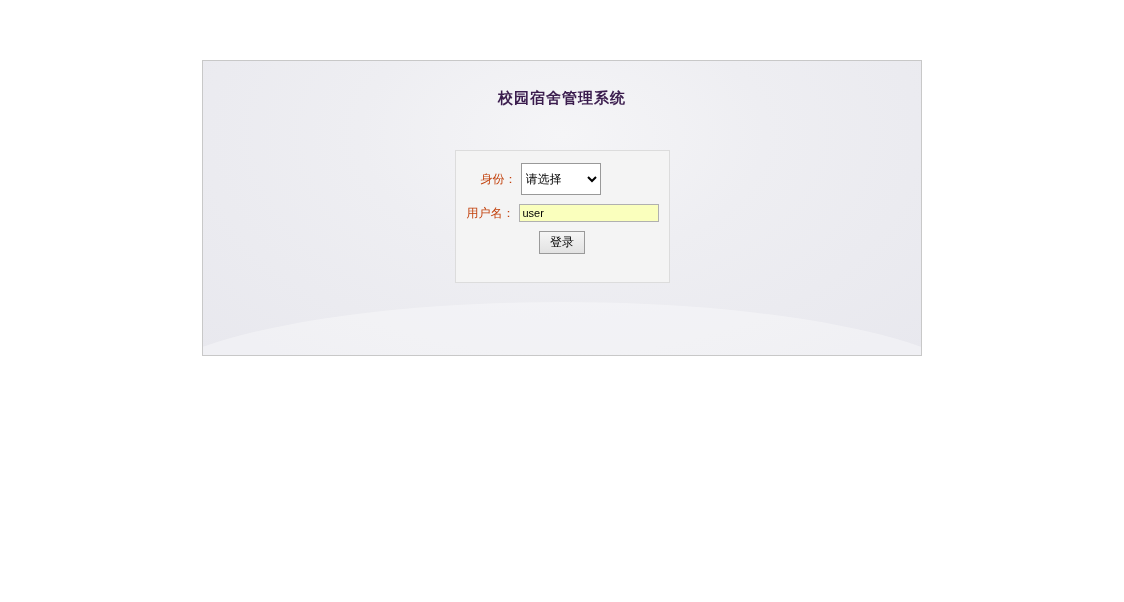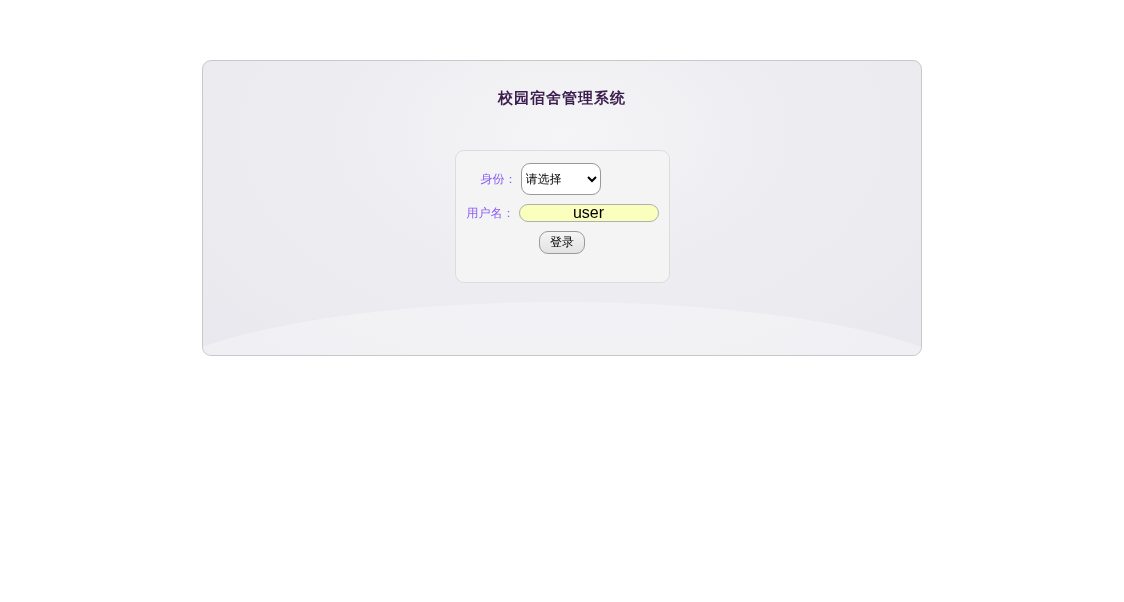--- a/index.html
+++ b/index.html
@@ -1,19 +1,18 @@
 <!DOCTYPE html>
 <html><head>
   <meta charset="utf-8">
   <style>
     * {
       margin: 0;
       padding: 0;
       box-sizing: border-box;
-      border-radius: 9px;
     }
     body {
       font-family: Arial, "Microsoft YaHei", sans-serif;
       background: #ffffff;
       width: 1124px;
       height: 602px;
       overflow: hidden;
     }
     .container {
       margin: 60px auto 0;
@@ -56,39 +55,38 @@
     }
     .form-row {
       display: flex;
       align-items: center;
       margin-bottom: 9px;
     }
     .label {
       width: 55px;
       text-align: right;
       font-size: 12px;
-      color: #8b5cf6;
+      color: #c2410c;
       padding-right: 4px;
     }
     .select-role {
       width: 80px;
       font-size: 12px;
       height: 32px;
       border: 1px solid #999;
       background: #fff;
     }
     .text-input {
       width: 140px;
       height: 18px;
       border: 1px solid #b0b0b0;
       background: #faffbd;
-      font-size: 16px;
+      font-size: 11px;
       padding: 0 3px;
       font-family: Arial, sans-serif;
-      text-align: center;
     }
     .text-input.password {
       letter-spacing: 1px;
     }
     .button-row {
       text-align: center;
       margin-top: 4px;
       margin-bottom: 18px;
     }
     .submit-btn {

